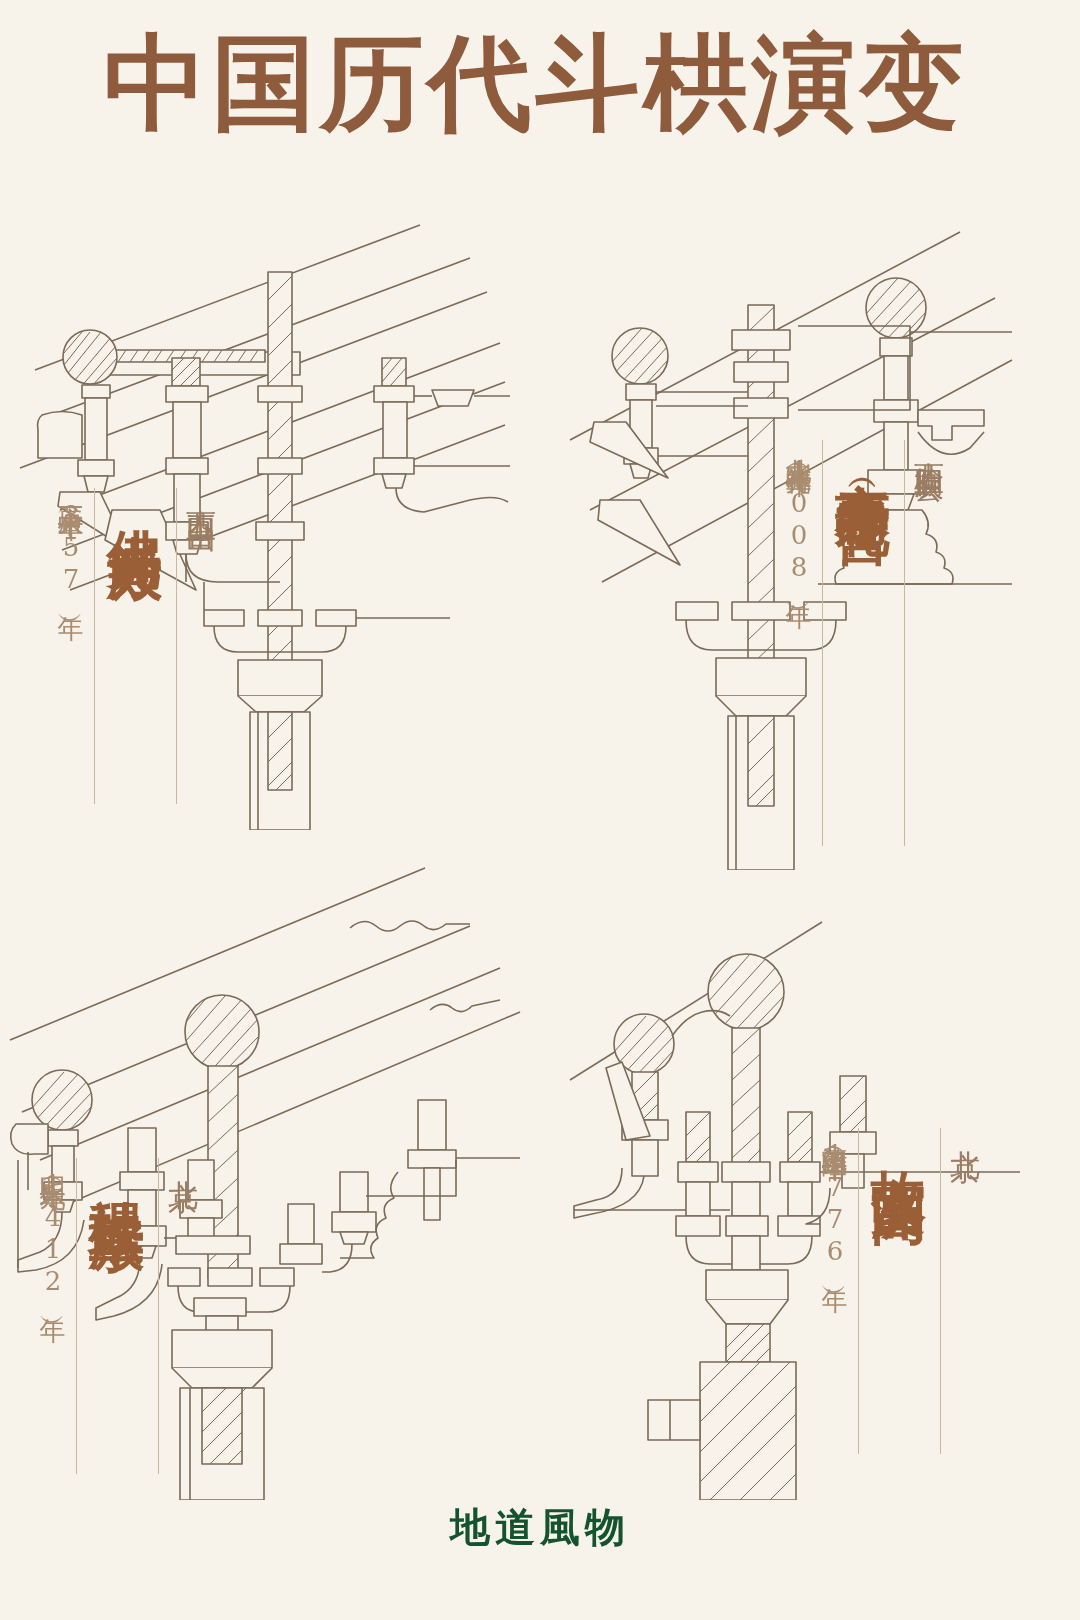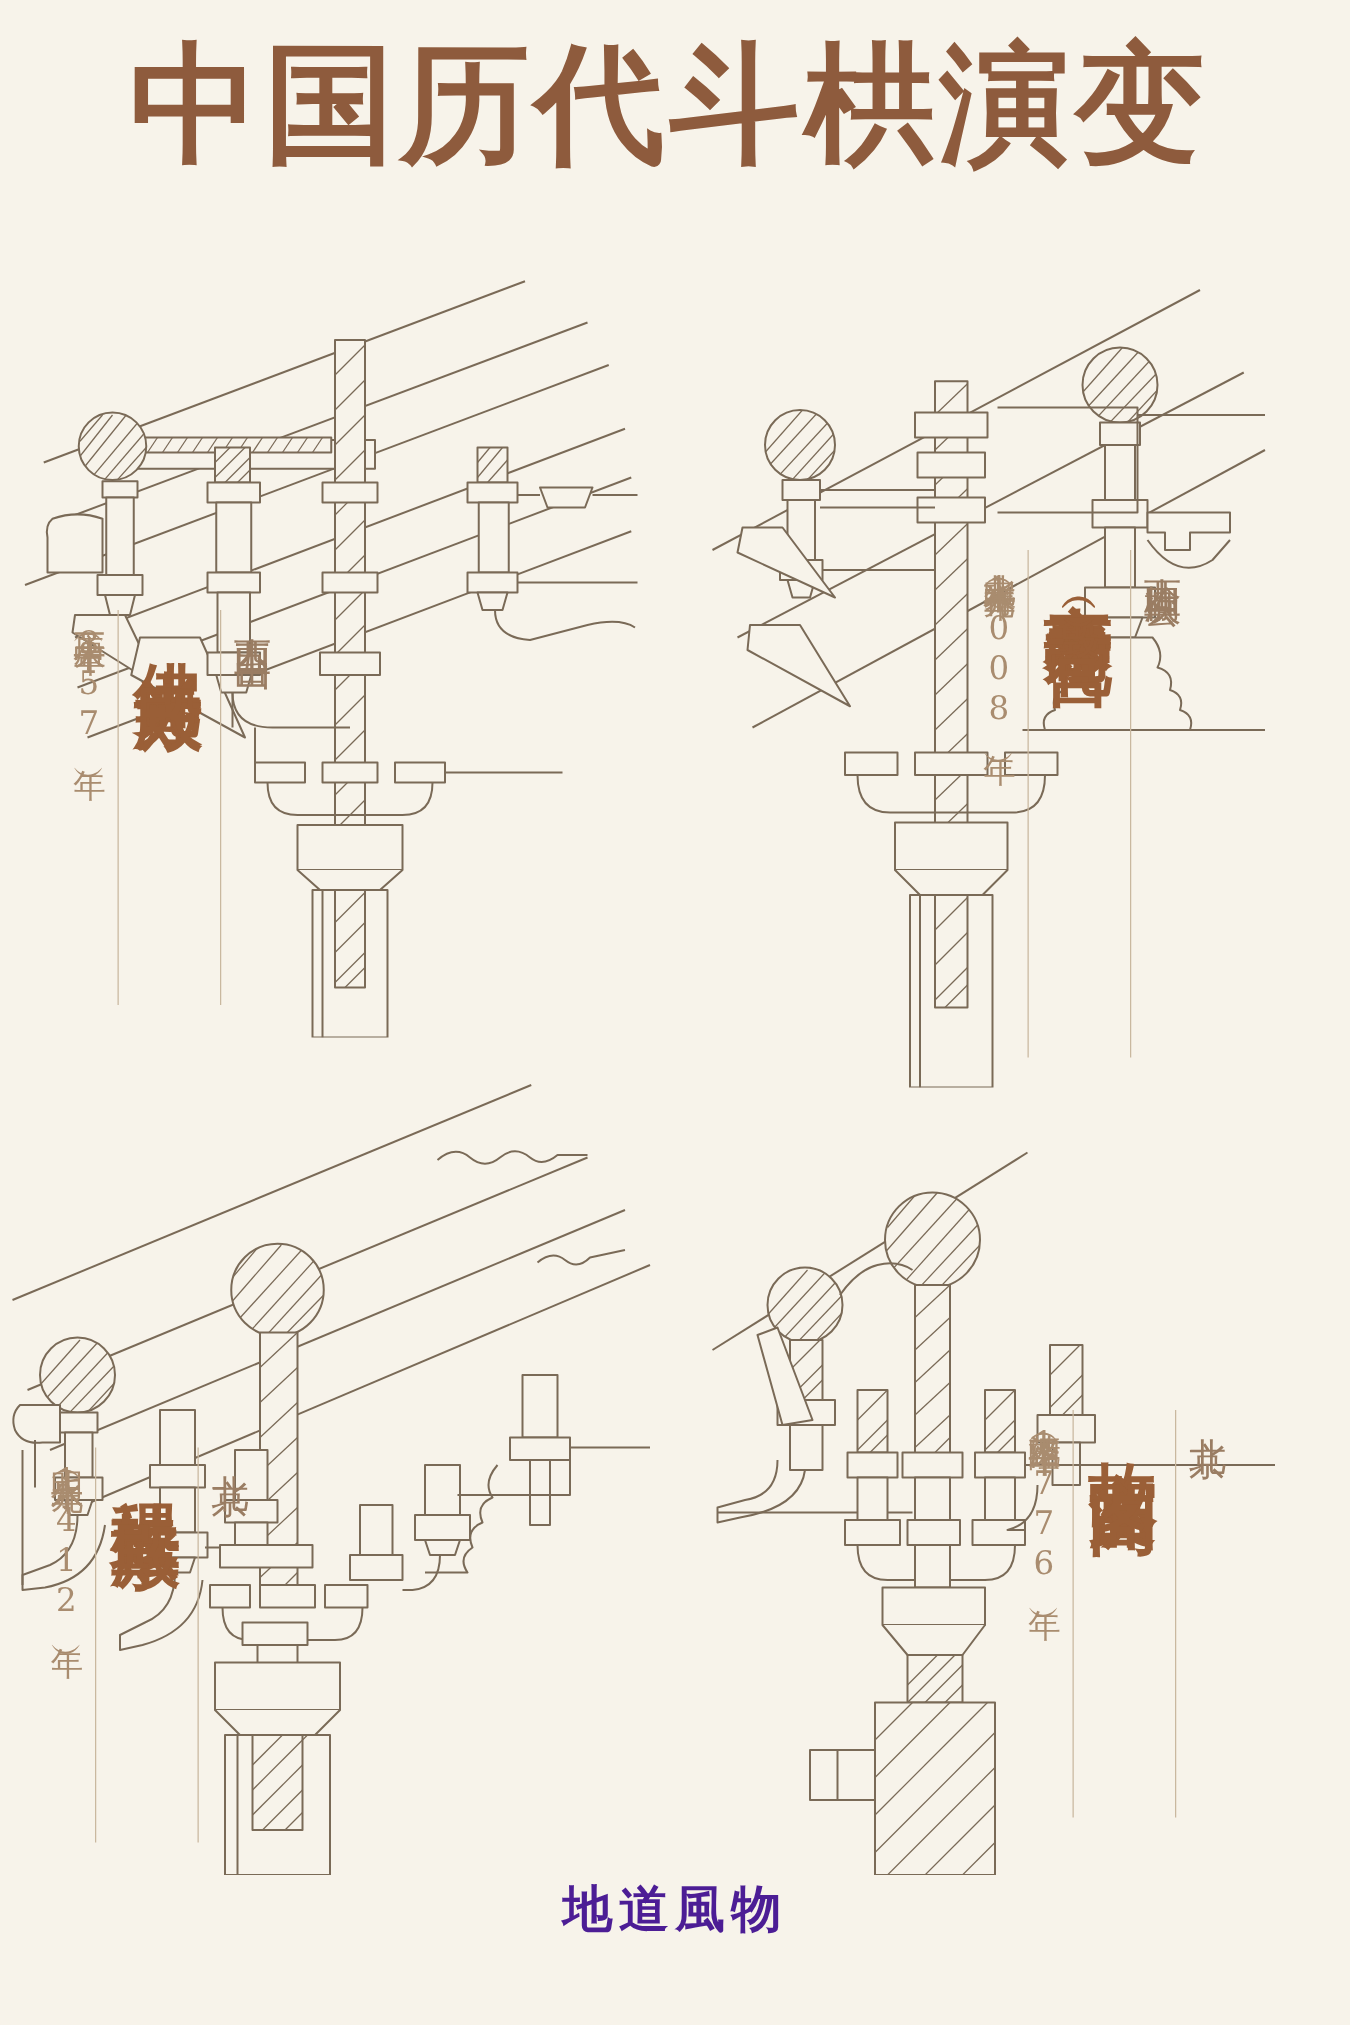--- a/index.html
+++ b/index.html
@@ -47,21 +47,21 @@
     font-size:26px;color:#a98c6f;letter-spacing:2px;
     padding:0 10px;
   }
   .rule{
     width:1px;background:#c9b89f;align-self:stretch;margin:2px 0;
   }
 
   
   .footer{
     position:absolute;left:0;top:1500px;width:1080px;text-align:center;
-    font-size:40px;color:#4c1d95;font-weight:700;letter-spacing:5px;
+    font-size:40px;color:#14532d;font-weight:700;letter-spacing:5px;
     font-family:"DejaVu Serif","Liberation Serif",serif;
   }
 </style>
 </head>
 <body>
 
 <div class="poster">
 
   <div class="header">
     <div class="title">中国历代斗栱演变</div>

